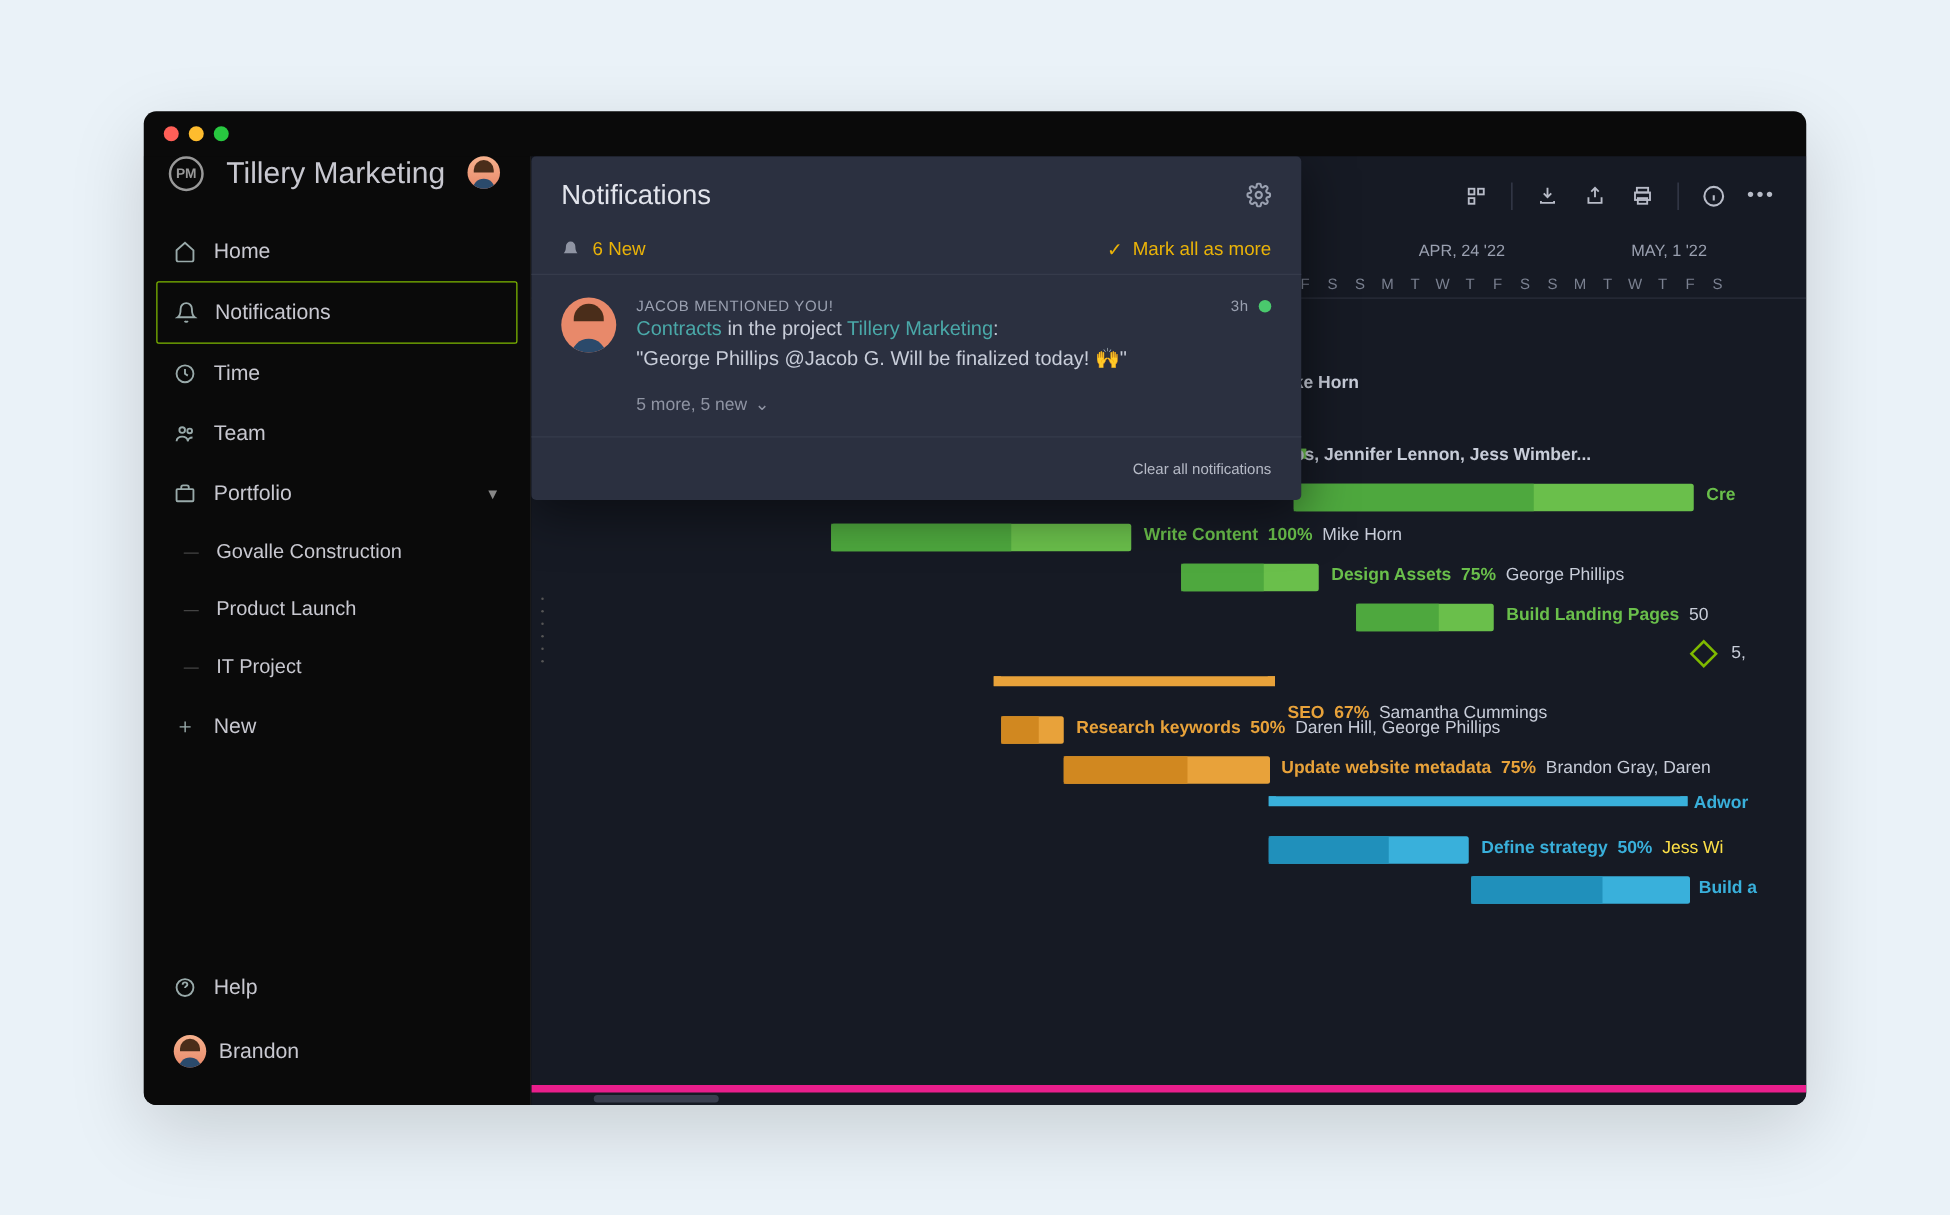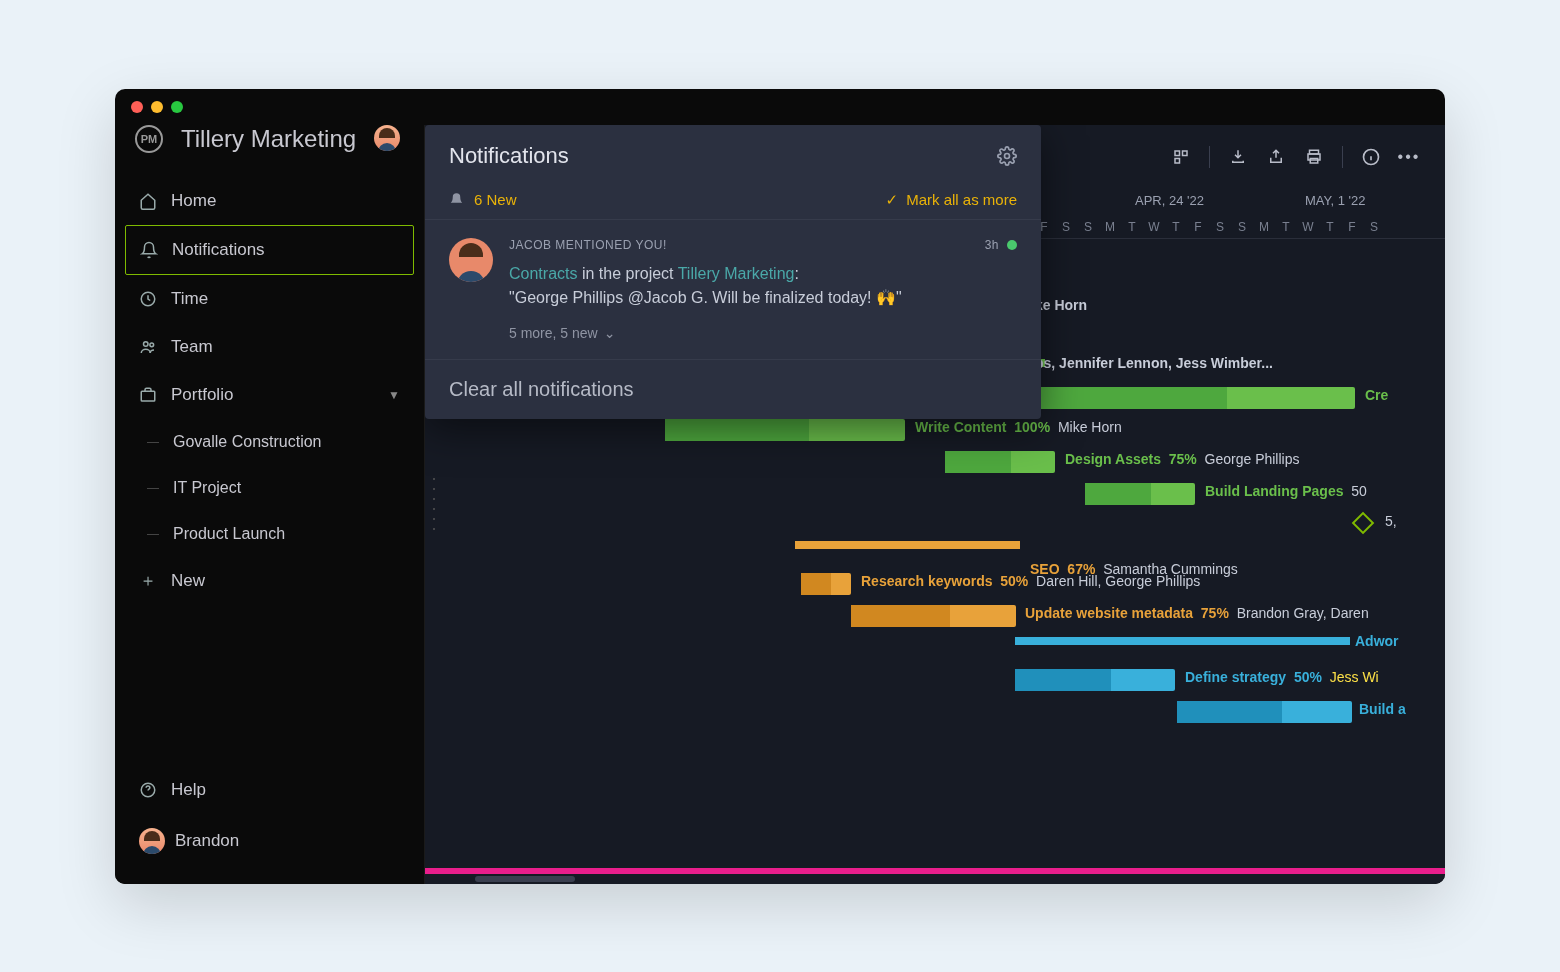--- a/index.html
+++ b/index.html
@@ -38,24 +38,24 @@
 .notif-sub .left { display: flex; align-items: center; gap: 10px; }
 .notif-sub .right { display: flex; align-items: center; gap: 8px; cursor:pointer;}
 .notif-body { border-top: 1px solid #363b4b; border-bottom: 1px solid #363b4b; padding: 18px 24px; display: flex; gap: 16px; }
 .notif-avatar { width: 44px; height: 44px; border-radius: 50%; background: #e8896a; position:relative; overflow:hidden; flex-shrink:0;}
 .notif-avatar::before{content:''; position:absolute; top:5px; left:10px; width:24px; height:14px; background:#4a2d1a; border-radius:12px 12px 0 0;}
 .notif-avatar::after{content:''; position:absolute; bottom:-3px; left:8px; width:28px; height:14px; background:#2b4a6b; border-radius:14px 14px 0 0;}
 .notif-content { flex: 1; }
 .notif-head-line { display: flex; justify-content: space-between; font-size: 12px; color:#9aa0b0; text-transform: uppercase; letter-spacing:0.5px;}
 .notif-time { display:flex; align-items:center; gap:8px; text-transform:none;}
 .dot-green { width:10px; height:10px; border-radius:50%; background:#4ac96d;}
-.notif-text { margin-top: 10px; color: #c8cdd9; font-size: 16px; line-height: 1.55; }
+.notif-text { color: #c8cdd9; font-size: 16px; line-height: 1.55; }
 .notif-text .link { color: #4aa8a8; }
 .notif-more { margin-top: 14px; color: #8f94a3; font-size: 14px; display:flex; align-items:center; gap:6px; cursor:pointer;}
-.notif-foot { padding: 18px 24px; text-align: left; color: #b6bac6; font-size: 20px; cursor:pointer;}
+.notif-foot { padding: 18px 24px; text-align: right; color: #b6bac6; font-size: 12px; cursor:pointer;}
 
 .toolbar { position:absolute; top:0; right:0; height:64px; display:flex; align-items:center; gap:18px; padding: 0 26px; color:#b8bcc8; z-index:10;}
 .toolbar .sep { width:1px; height:22px; background:#3a3f4f;}
 .tool-icon { width:20px; height:20px; cursor:pointer; display:flex; align-items:center; justify-content:center;}
 
 .gantt { position:absolute; top:64px; left:0; right:0; bottom:0; overflow:hidden; }
 .gantt-header { height: 50px; border-bottom:1px solid #2a2e3a; display:flex; position:relative;}
 .gantt-month { position:absolute; top:4px; color:#9aa0b0; font-size:13px;}
 .gantt-days { position:absolute; bottom:4px; left:0; right:0; display:flex;}
 .gantt-day { width:22px; text-align:center; color:#7a8090; font-size:12px;}
@@ -133,22 +133,22 @@
               <svg viewBox="0 0 24 24" width="18" height="18" fill="none" stroke="currentColor" stroke-width="2">
                 <rect x="3" y="7" width="18" height="13" rx="1"></rect>
                 <path d="M8 7V5a2 2 0 012-2h4a2 2 0 012 2v2"></path>
               </svg>
             </span>
           <span>Portfolio</span>
           <span class="chevron">▼</span>
         </div>
         <div class="nav-sub">
           <div class="nav-sub-item">Govalle Construction</div>
+          <div class="nav-sub-item">Product Launch</div>
           <div class="nav-sub-item">IT Project</div>
-          <div class="nav-sub-item">Product Launch</div>
         </div>
         <div class="nav-item">
           <span class="nav-icon">＋</span>
           <span>New</span>
         </div>
       </div>
 
       <div style="margin-top:auto; padding:8px 10px 16px 10px;">
         <div class="nav-item">
           <span class="nav-icon">

